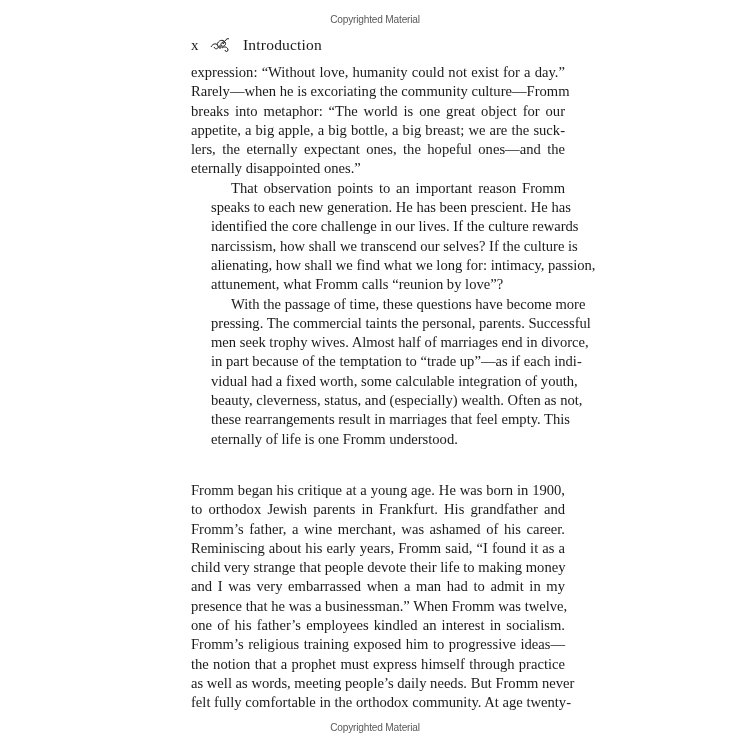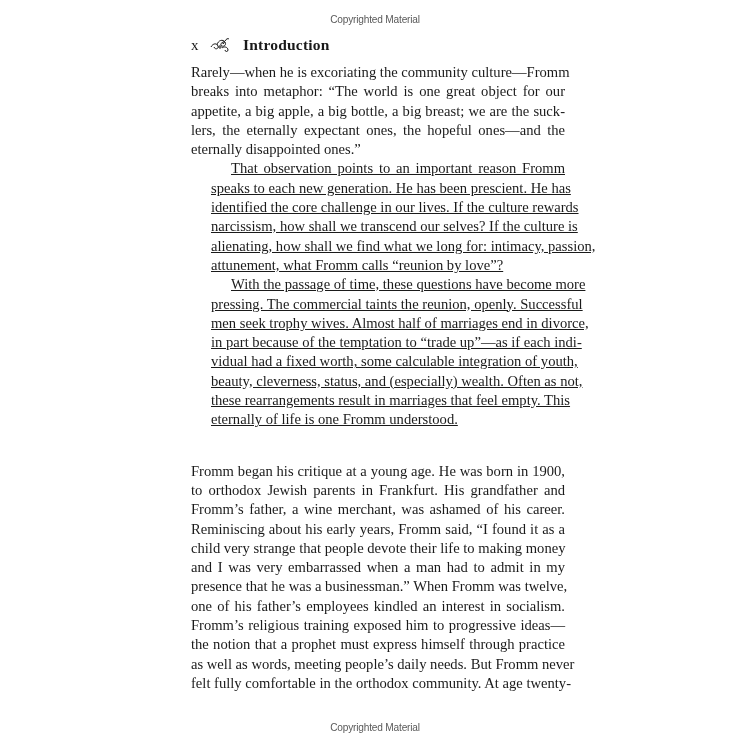--- a/index.html
+++ b/index.html
@@ -43,39 +43,37 @@
     }
     .running-head .ornament {
       width: 22px;
       height: 16px;
       margin-right: 12px;
       display: inline-block;
     }
     .running-head .title {
       font-size: 15.5px;
       letter-spacing: 0.2px;
-      font-weight: bold;
     }
 
     .text-block {
       position: absolute;
       left: 191px;
       top: 63px;
       width: 374px;
       font-size: 14.6px;
       line-height: 19.3px;
       text-align: justify;
       hyphens: manual;
     }
     .text-block p {
       margin: 0;
     }
     .text-block p.indent {
       text-indent: 20px;
-      text-decoration: underline;
     }
     .text-block p.section-start {
       margin-top: 32px;
     }
     .text-block .line {
       display: block;
       text-align: justify;
       text-align-last: justify;
       white-space: nowrap;
       height: 19.3px;
@@ -102,37 +100,38 @@
         <circle cx="11" cy="10" r="1.2"></circle>
         <circle cx="14.5" cy="5.5" r="0.8"></circle>
       </g>
     </svg>
   </span>
   <span class="title">Introduction</span>
 </div>
 
 <div class="text-block">
   <p>
+    <span class="line">expression: “Without love, humanity could not exist for a day.”</span>
     <span class="line">Rarely—when he is excoriating the community culture—Fromm</span>
     <span class="line">breaks into metaphor: “The world is one great object for our</span>
     <span class="line">appetite, a big apple, a big bottle, a big breast; we are the suck-</span>
     <span class="line">lers, the eternally expectant ones, the hopeful ones—and the</span>
     <span class="line last">eternally disappointed ones.”</span>
   </p>
   <p class="indent">
     <span class="line" style="padding-left:20px">That observation points to an important reason Fromm</span>
     <span class="line">speaks to each new generation. He has been prescient. He has</span>
     <span class="line">identified the core challenge in our lives. If the culture rewards</span>
     <span class="line">narcissism, how shall we transcend our selves? If the culture is</span>
     <span class="line">alienating, how shall we find what we long for: intimacy, passion,</span>
     <span class="line last">attunement, what Fromm calls “reunion by love”?</span>
   </p>
   <p class="indent">
     <span class="line" style="padding-left:20px">With the passage of time, these questions have become more</span>
-    <span class="line">pressing. The commercial taints the reunion, openly. Successful</span>
+    <span class="line">pressing. The commercial taints the personal, parents. Successful</span>
     <span class="line">men seek trophy wives. Almost half of marriages end in divorce,</span>
     <span class="line">in part because of the temptation to “trade up”—as if each indi-</span>
     <span class="line">vidual had a fixed worth, some calculable integration of youth,</span>
     <span class="line">beauty, cleverness, status, and (especially) wealth. Often as not,</span>
     <span class="line">these rearrangements result in marriages that feel empty. This</span>
     <span class="line last">eternally of life is one Fromm understood.</span>
   </p>
   <p class="section-start">
     <span class="line">Fromm began his critique at a young age. He was born in 1900,</span>
     <span class="line">to orthodox Jewish parents in Frankfurt. His grandfather and</span>

